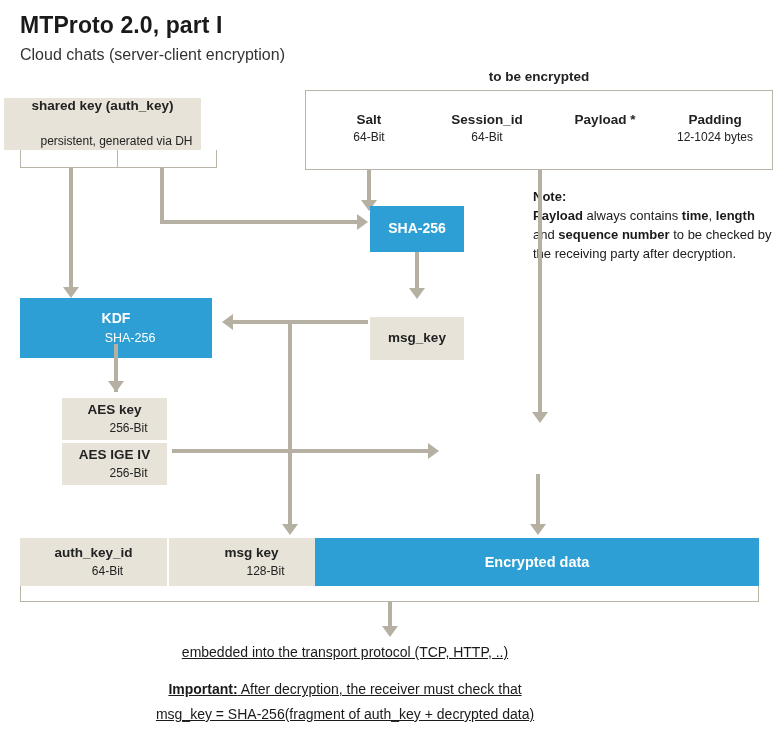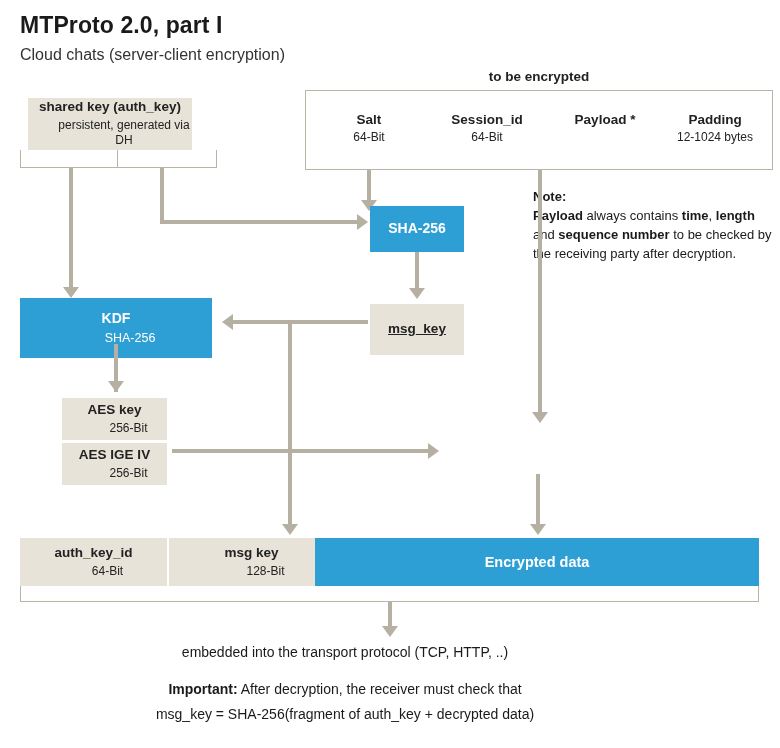--- a/index.html
+++ b/index.html
@@ -94,35 +94,36 @@
   }
   #note .nb { font-weight: bold; }
 
   
   .footer {
     text-align: center;
     font-size: 14px;
     color: #1a1a1a;
     width: 690px;
     left: 0;
+    text-decoration: underline;
   }
   .header-cell-top { font-weight: bold; font-size: 13.5px; }
   .header-cell-sub { font-size: 12px; margin-top: 3px; }
 </style>
 </head>
 <body>
 
 <div class="canvas">
 
   <div class="abs" id="title">MTProto 2.0, part I</div>
   <div class="abs" id="subtitle">Cloud chats (server-client encryption)</div>
 
   <div class="abs" style="left:305px; top:69px; width:468px; text-align:center; font-size:13.5px; font-weight:bold;">to be encrypted</div>
 
-  <div class="abs box beige" style="left:28px; top:98px; width:164px; height:52px;">
+  <div class="abs box beige" style="left:4px; top:98px; width:197px; height:52px;justify-content:space-between;">
     <div class="l1">shared key (auth_key)</div>
     <div class="l2">persistent, generated via DH</div>
   </div>
 
   <div class="abs outline" style="left:20px; top:150px; width:197px; height:18px; border-top:none;"></div>
   <div class="abs" style="left:117px; top:150px; width:1px; height:18px; background:#b9b4a6;"></div>
 
   <div class="abs outline" style="left:305px; top:90px; width:468px; height:80px;"></div>
 
   <div class="abs" style="left:310px; top:112px; width:118px; text-align:center;">
@@ -156,21 +157,21 @@
   <div class="abs ln lnh" style="left:160px; top:220px; width:200px;"></div>
   <div class="abs arrowhead ah-right" style="left:357px; top:214px;"></div>
 
   <div class="abs box blue" style="left:370px; top:206px; width:94px; height:46px;">
     <div class="l1">SHA-256</div>
   </div>
 
   <div class="abs ln lnv" style="left:415px; top:252px; height:36px;"></div>
   <div class="abs arrowhead ah-down" style="left:409px; top:288px;"></div>
 
-  <div class="abs box beige" style="left:370px; top:304px; width:94px; height:51px;text-decoration:underline;">
+  <div class="abs box beige" style="left:370px; top:317px; width:94px; height:43px;">
     <div class="l1">msg_key</div>
   </div>
 
   <div class="abs ln lnh" style="left:232px; top:320px; width:136px;"></div>
   <div class="abs arrowhead ah-left" style="left:222px; top:314px;"></div>
 
   <div class="abs ln lnv" style="left:69px; top:168px; height:126px;"></div>
   <div class="abs arrowhead ah-down" style="left:63px; top:287px;"></div>
 
   <div class="abs box blue" style="left:20px; top:298px; width:192px; height:60px;">

